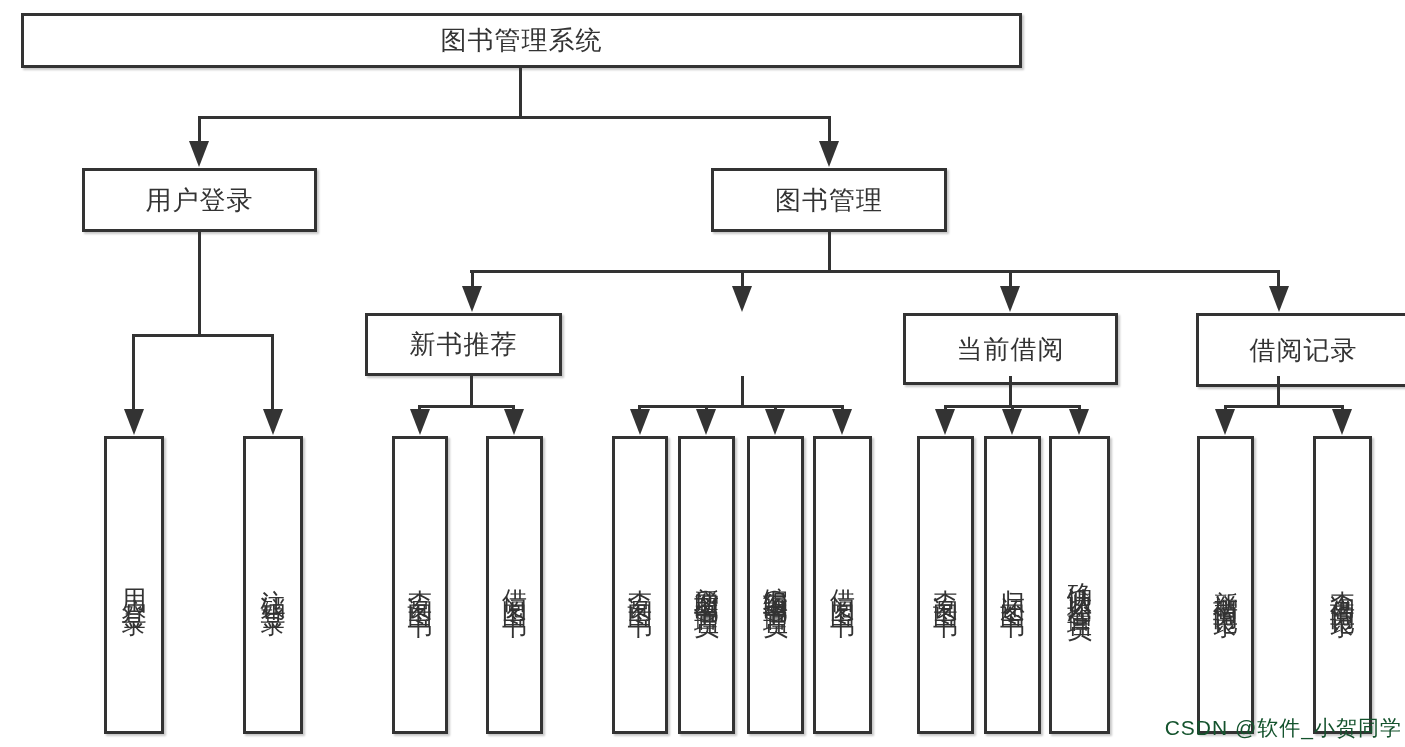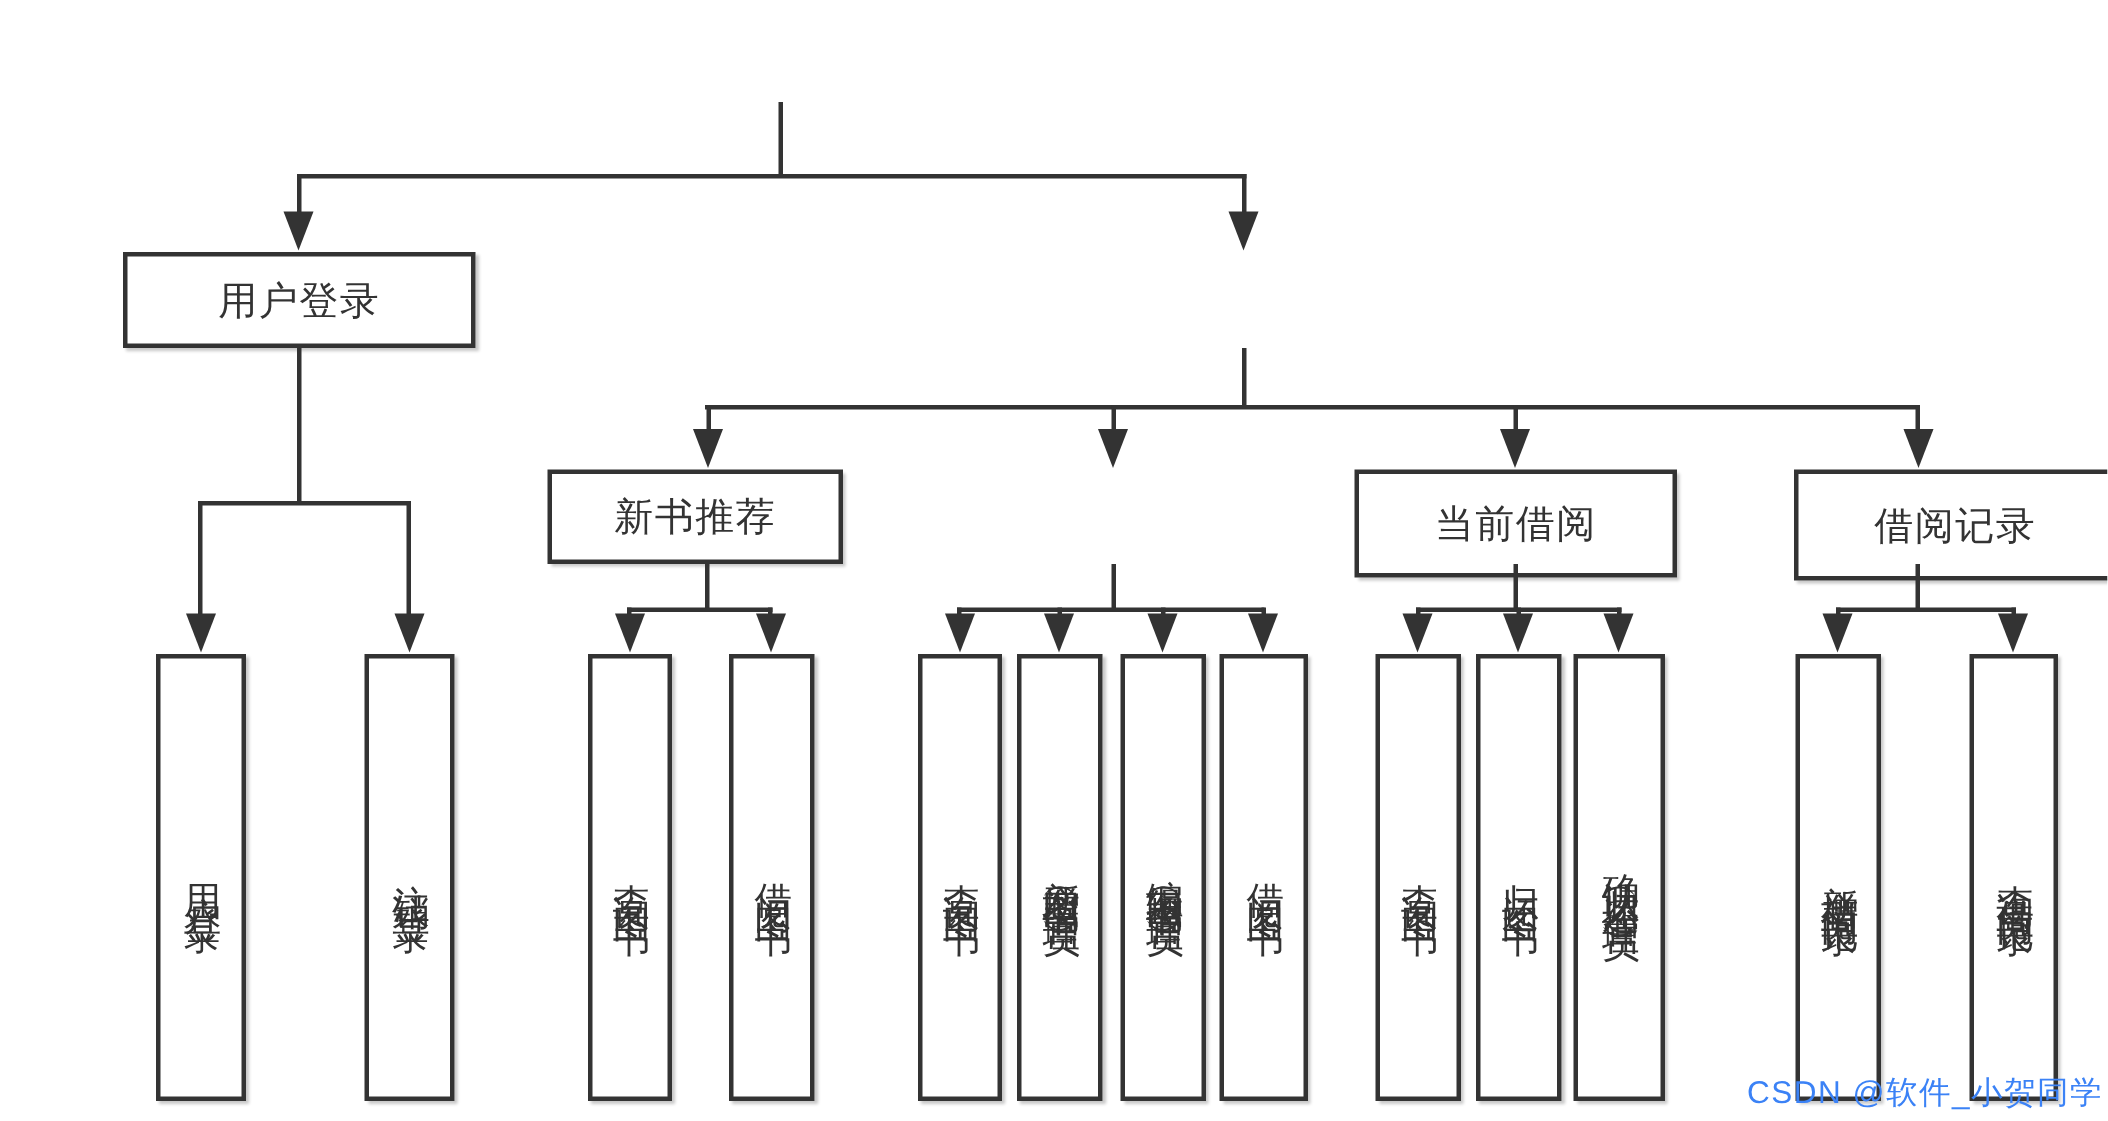--- a/index.html
+++ b/index.html
@@ -21,32 +21,38 @@
   .s6{letter-spacing:5px;}
   .s9{letter-spacing:5px;}
   .s10{letter-spacing:4px;}
   .line{position:absolute;background:#333333;}
   .ah{
     position:absolute;width:0;height:0;
     border-left:10px solid transparent;border-right:10px solid transparent;
     border-top:26px solid #333333;
   }
   #watermark{
-    position:absolute;right:3px;bottom:5px;font-size:21px;color:#3b82f6;
+    position:absolute;right:3px;bottom:5px;font-size:21px;color:#14532d;
     letter-spacing:1px;white-space:nowrap;
   }
 </style>
 </head>
 <body>
 
 <div id="canvas">
 
+  <div class="box" style="left:21px;top:13px;width:1001px;height:55px">
+    <span class="hlabel">图书管理系统</span>
+  </div>
 
   <div class="box" style="left:82px;top:168px;width:235px;height:64px">
     <span class="hlabel">用户登录</span>
+  </div>
+  <div class="box" style="left:711px;top:168px;width:236px;height:64px">
+    <span class="hlabel">图书管理</span>
   </div>
 
   <div class="box" style="left:365px;top:313px;width:197px;height:63px">
     <span class="hlabel">新书推荐</span>
   </div>
   <div class="box" style="left:903px;top:313px;width:215px;height:72px">
     <span class="hlabel">当前借阅</span>
   </div>
   <div class="box" style="left:1196px;top:313px;width:215px;height:74px">
     <span class="hlabel">借阅记录</span>

